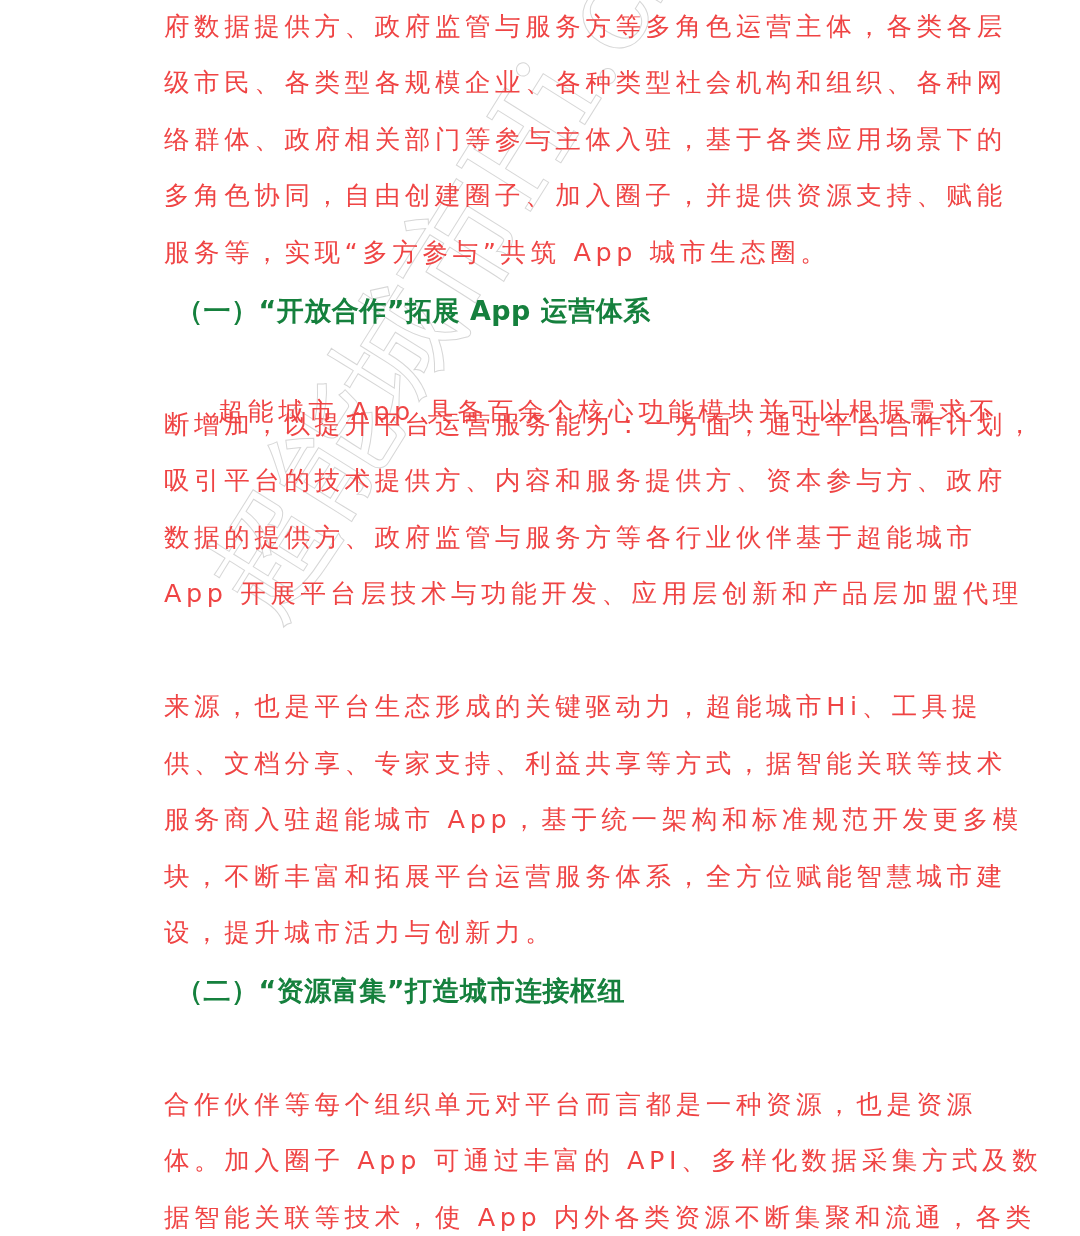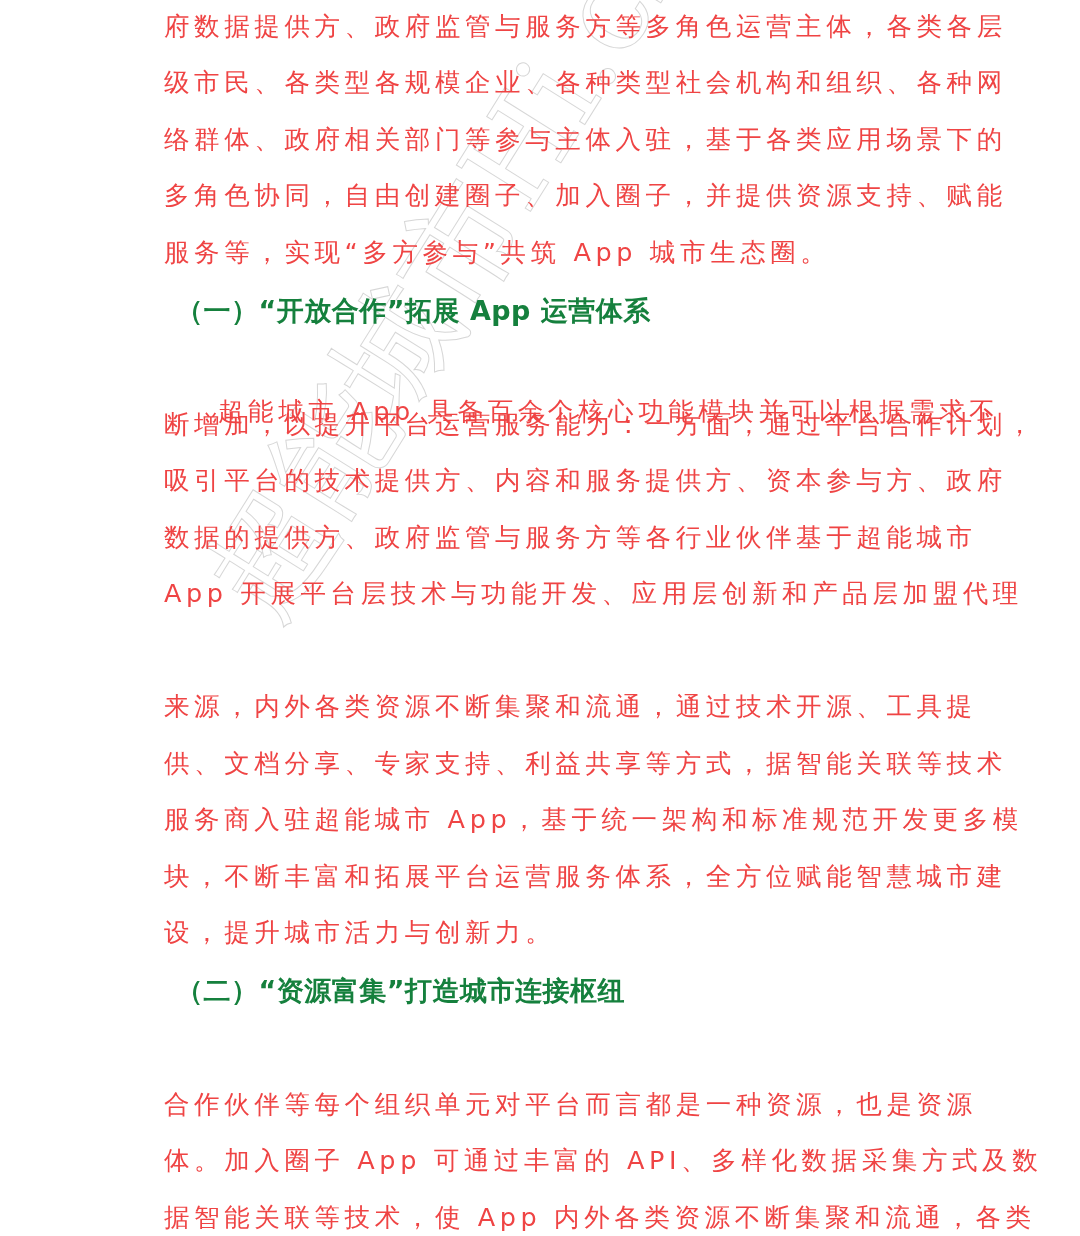--- a/index.html
+++ b/index.html
@@ -44,21 +44,21 @@
   <div class="line" style="top:119px">络群体、政府相关部门等参与主体入驻，基于各类应用场景下的</div>
   <div class="line" style="top:175px">多角色协同，自由创建圈子、加入圈子，并提供资源支持、赋能</div>
   <div class="line last" style="top:232px">服务等，实现“多方参与”共筑 App 城市生态圈。</div>
 
   <div class="heading" style="top:291px">（一）“开放合作”拓展 App 运营体系</div>
   <div class="line indent" style="top:347px">超能城市 App 具备百余个核心功能模块并可以根据需求不</div>
   <div class="line" style="top:404px">断增加，以提升平台运营服务能力：一方面，通过平台合作计划，</div>
   <div class="line" style="top:460px">吸引平台的技术提供方、内容和服务提供方、资本参与方、政府</div>
   <div class="line" style="top:517px">数据的提供方、政府监管与服务方等各行业伙伴基于超能城市</div>
   <div class="line" style="top:573px">App 开展平台层技术与功能开发、应用层创新和产品层加盟代理</div>
-  <div class="line" style="top:686px">来源，内外各类资源不断集聚和流通，通过技术开源、工具提</div>
+  <div class="line" style="top:686px">来源，也是平台生态形成的关键驱动力，超能城市Hi、工具提</div>
   <div class="line" style="top:743px">供、文档分享、专家支持、利益共享等方式，据智能关联等技术</div>
   <div class="line" style="top:799px">服务商入驻超能城市 App，基于统一架构和标准规范开发更多模</div>
   <div class="line" style="top:856px">块，不断丰富和拓展平台运营服务体系，全方位赋能智慧城市建</div>
   <div class="line last" style="top:912px">设，提升城市活力与创新力。</div>
 
   <div class="heading" style="top:971px">（二）“资源富集”打造城市连接枢纽</div>
   <div class="line" style="top:1084px">合作伙伴等每个组织单元对平台而言都是一种资源，也是资源</div>
   <div class="line" style="top:1140px">体。加入圈子 App 可通过丰富的 API、多样化数据采集方式及数</div>
   <div class="line" style="top:1197px">据智能关联等技术，使 App 内外各类资源不断集聚和流通，各类</div>
 

